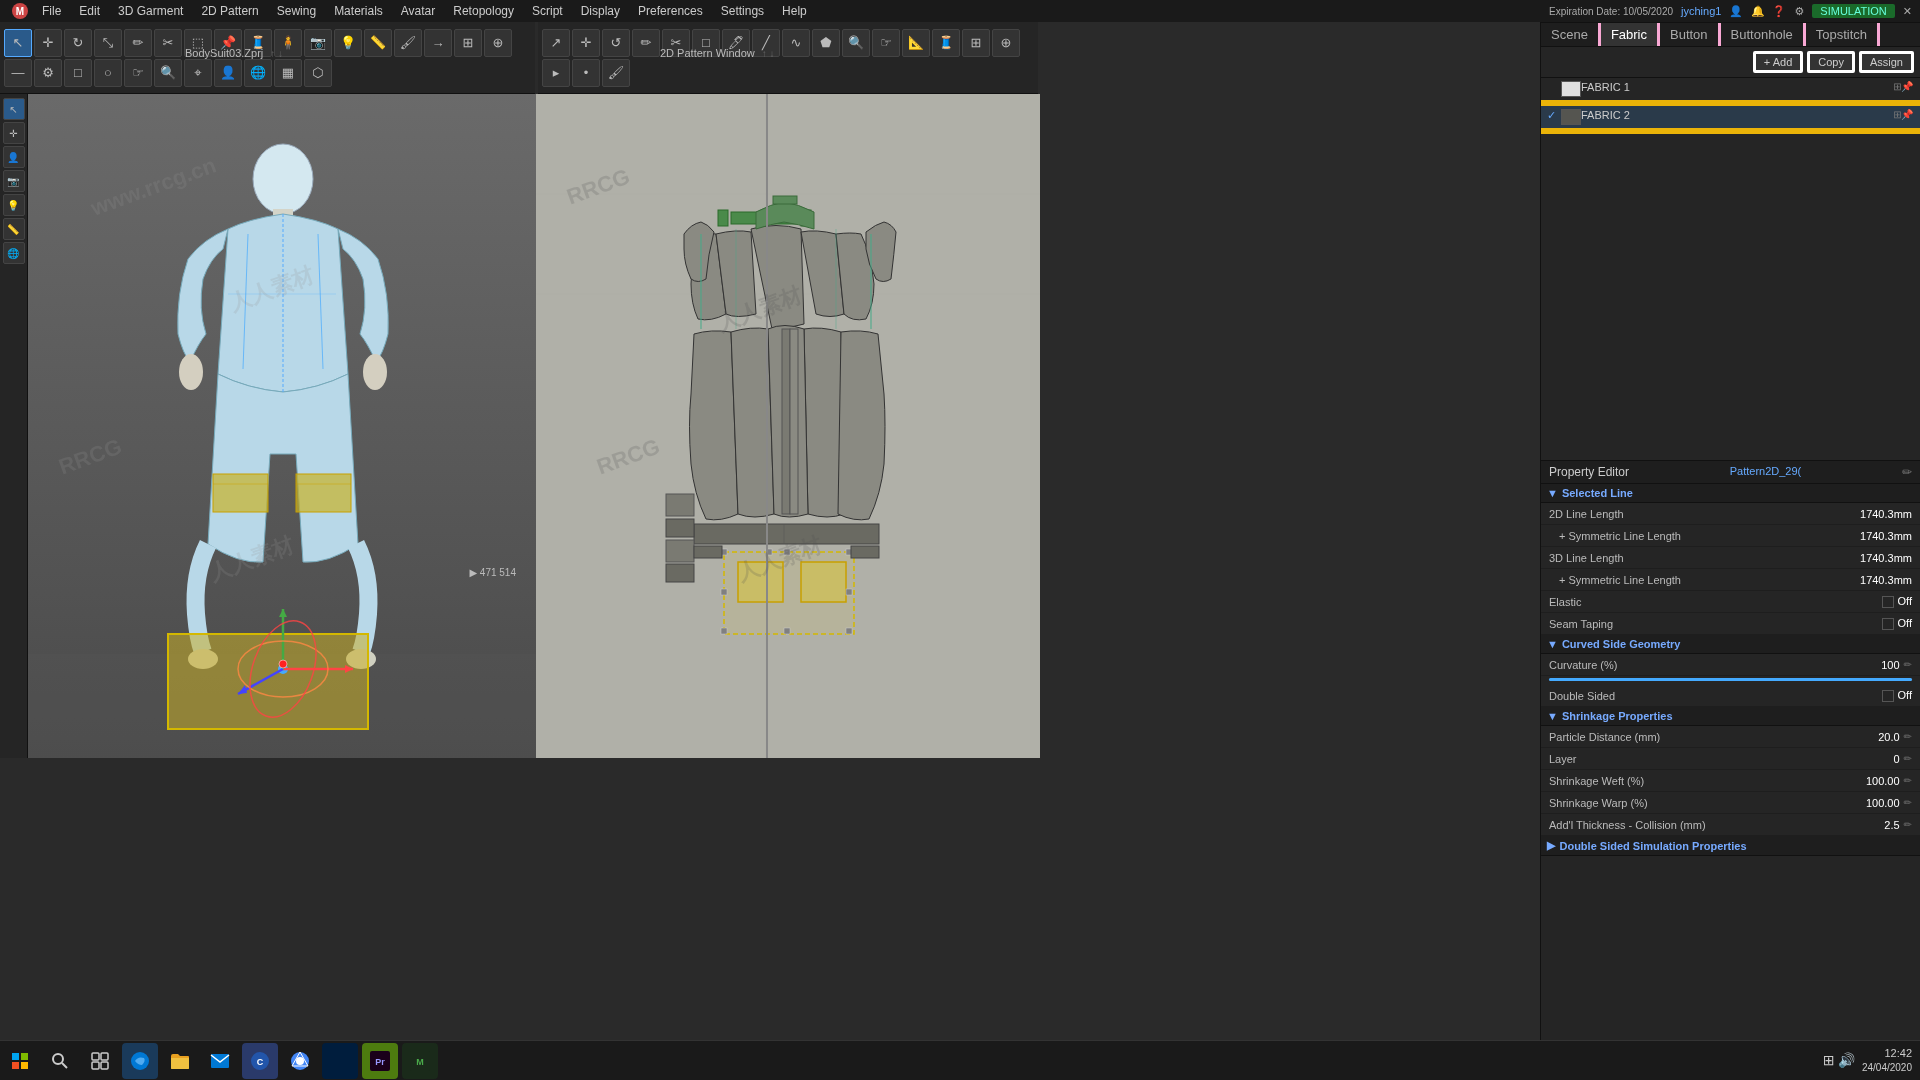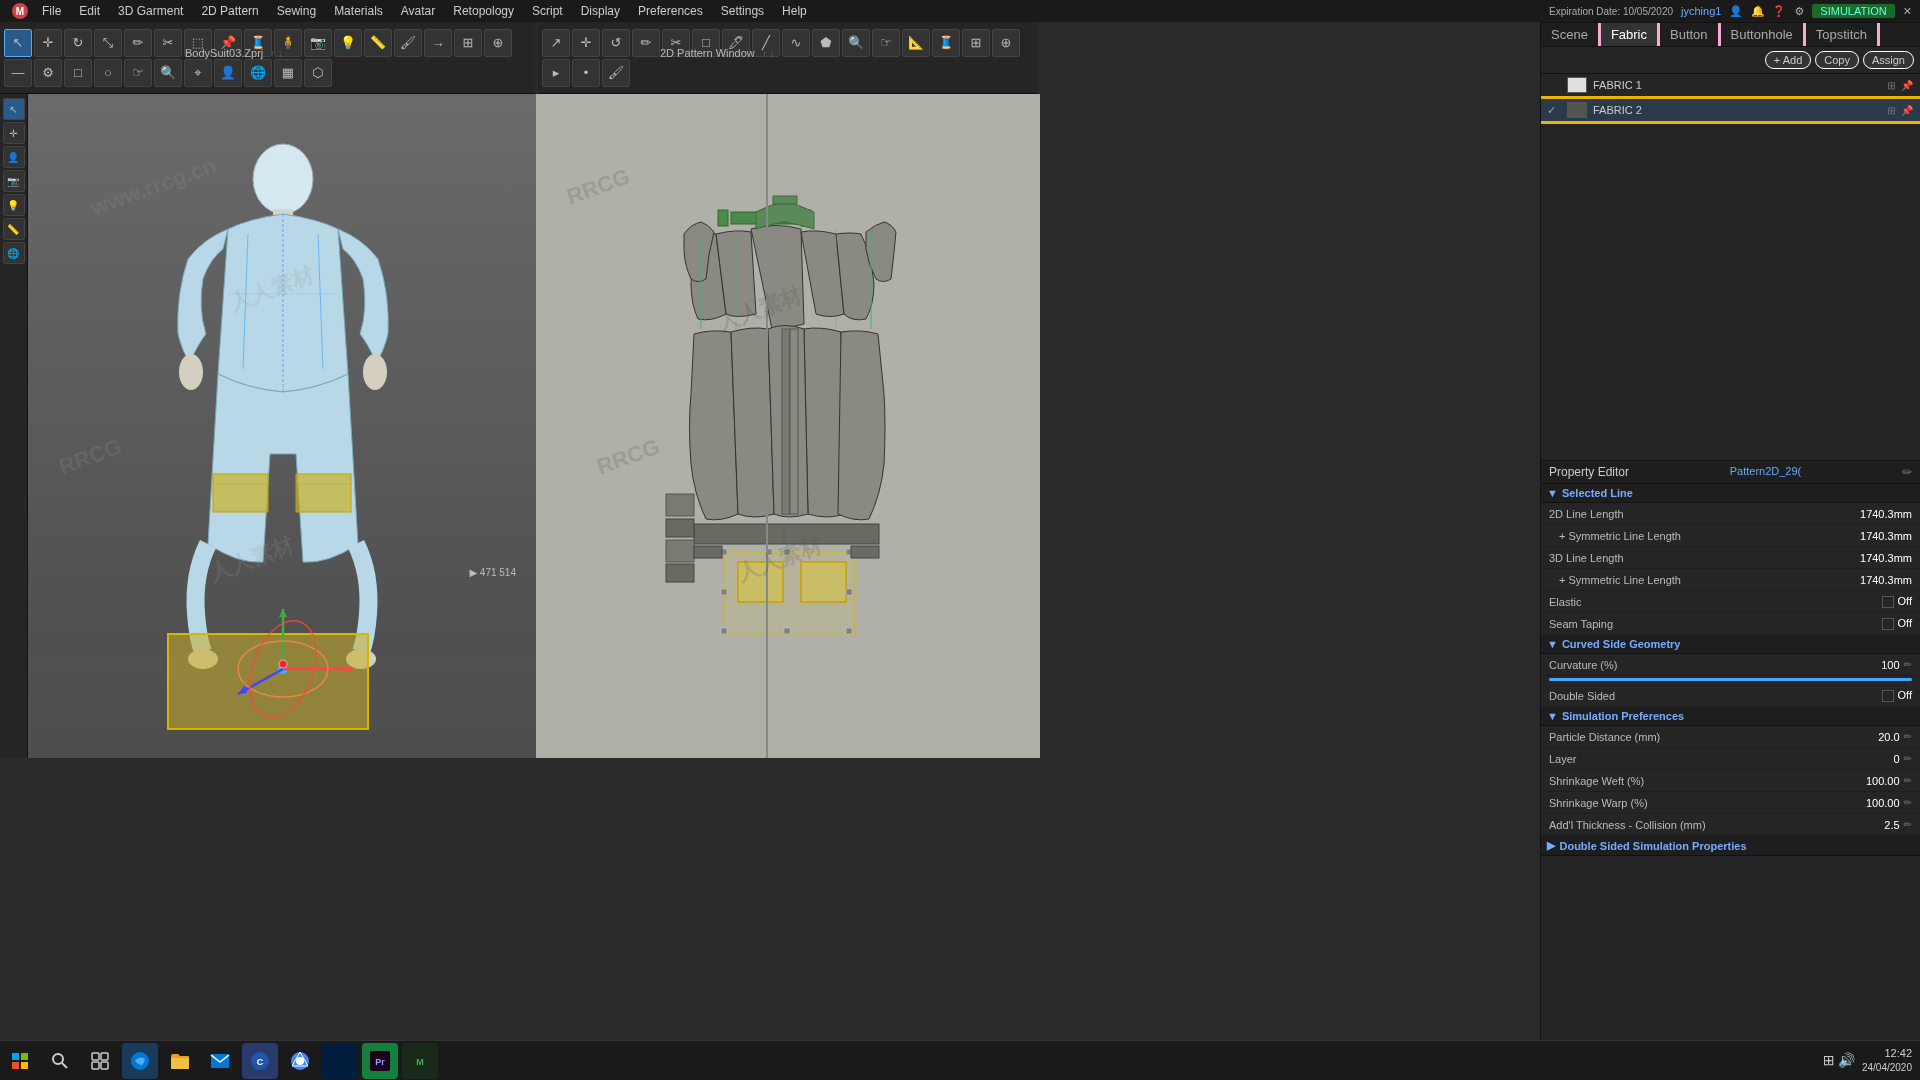--- a/index.html
+++ b/index.html
@@ -92,28 +92,28 @@
       padding: 4px 10px; color: #aaa; font-size: 13px; cursor: pointer;
       border-right: 3px solid #f9a8d4;
     }
     .fabric-tab.active { background: #333; color: #fff; }
 
     #fabric-actions {
       display: flex; padding: 4px 6px; background: #252525; gap: 4px;
       border-bottom: 1px solid #111; justify-content: flex-end;
     }
     .fab-action-btn {
-      padding: 2px 8px; background: #333; border: 1px solid #ffffff;
-      color: #ccc; font-size: 11px; cursor: pointer; border-radius: 9px;
+      padding: 2px 8px; background: #333; border: 3px solid #ffffff;
+      color: #ccc; font-size: 11px; cursor: pointer; border-radius: 2px;
     }
 
     
     .fabric-item {
-      display: flex; align-items: center; padding: 3px 6px; gap: 6px;
-      border-bottom: 3px solid #eab308; cursor: pointer;
+      display: flex; padding: 3px 6px; 
+      border-bottom: 6px solid #eab308; cursor: pointer;
     }
     .fabric-check { color: #6af; font-size: 11px; width: 14px; }
     .fabric-swatch { width: 20px; height: 16px; border: 1px solid #555; }
     .fabric-name { color: #ccc; font-size: 11px; flex: 1; }
     .fabric-pin { color: #777; font-size: 10px; margin-left: auto; }
 
     
     #prop-editor {
       position: absolute; bottom: 0; right: 0; width: 380px; height: 620px;
       background: #252525; border-left: 1px solid #111; border-top: 1px solid #111;
@@ -557,21 +557,21 @@
 
     <div class="prop-row">
       <span class="prop-label">Double Sided</span>
       <span class="prop-value">
         <span class="prop-checkbox"></span>Off
       </span>
     </div>
 
     <div class="prop-section">
       <span class="prop-section-chevron">▼</span>
-      <span>Simulation Preferences</span>
+      <span>Shrinkage Properties</span>
     </div>
 
     <div class="prop-row">
       <span class="prop-label">Particle Distance (mm)</span>
       <span class="prop-value">20.0</span>
       <span class="prop-edit-icon">✏</span>
     </div>
     <div class="prop-row">
       <span class="prop-label">Layer</span>
       <span class="prop-value">0</span>
@@ -658,21 +658,21 @@
         <circle cx="10" cy="10" r="4" fill="white"></circle>
         <path d="M10 1 L18 15 L2 15 Z" fill="none" stroke="white" stroke-width="1"></path>
       </svg>
   </div>
   <div class="taskbar-item" style="background:#001d3d;border-radius:4px;padding-left:36px;">
     <svg width="20" height="20" viewBox="0 0 20 20">
         <rect width="20" height="20" fill="#001d3d" rx="2"></rect>
         <text x="10" y="14" text-anchor="middle" fill="#31a8ff" font-size="9" font-weight="bold">Ps</text>
       </svg>
   </div>
-  <div class="taskbar-item" style="background:#15803d;border-radius:4px;text-decoration:underline;">
+  <div class="taskbar-item" style="background:#4d7c0f;border-radius:4px;text-decoration:underline;">
     <svg width="20" height="20" viewBox="0 0 20 20">
         <rect width="20" height="20" fill="#1a001a" rx="2"></rect>
         <text x="10" y="14" text-anchor="middle" fill="#9999ff" font-size="9" font-weight="bold">Pr</text>
       </svg>
   </div>
   <div class="taskbar-item" style="background:#1a2a1a;border-radius:4px;">
     <svg width="20" height="20" viewBox="0 0 20 20">
         <rect width="20" height="20" fill="#1a2a1a" rx="2"></rect>
         <text x="10" y="14" text-anchor="middle" fill="#4aaa4a" font-size="9" font-weight="bold">M</text>
       </svg>

